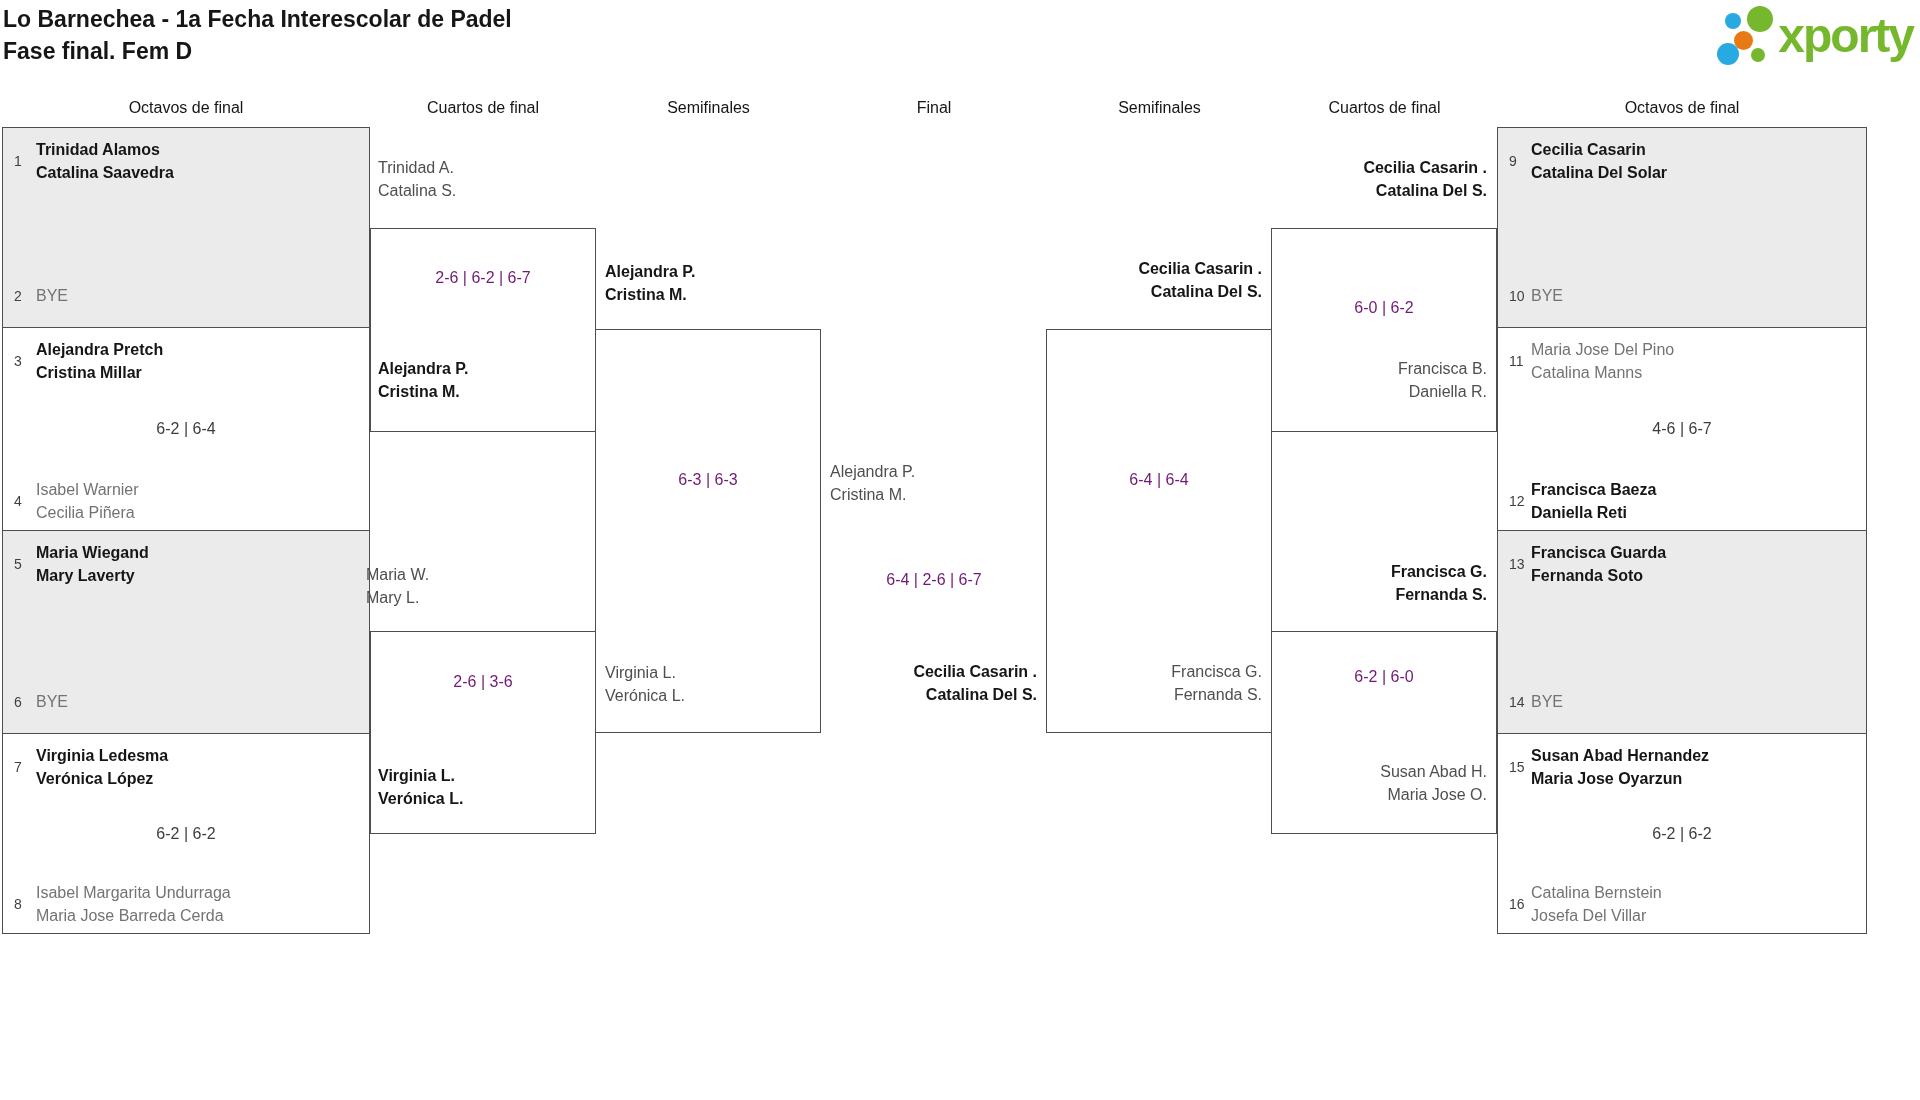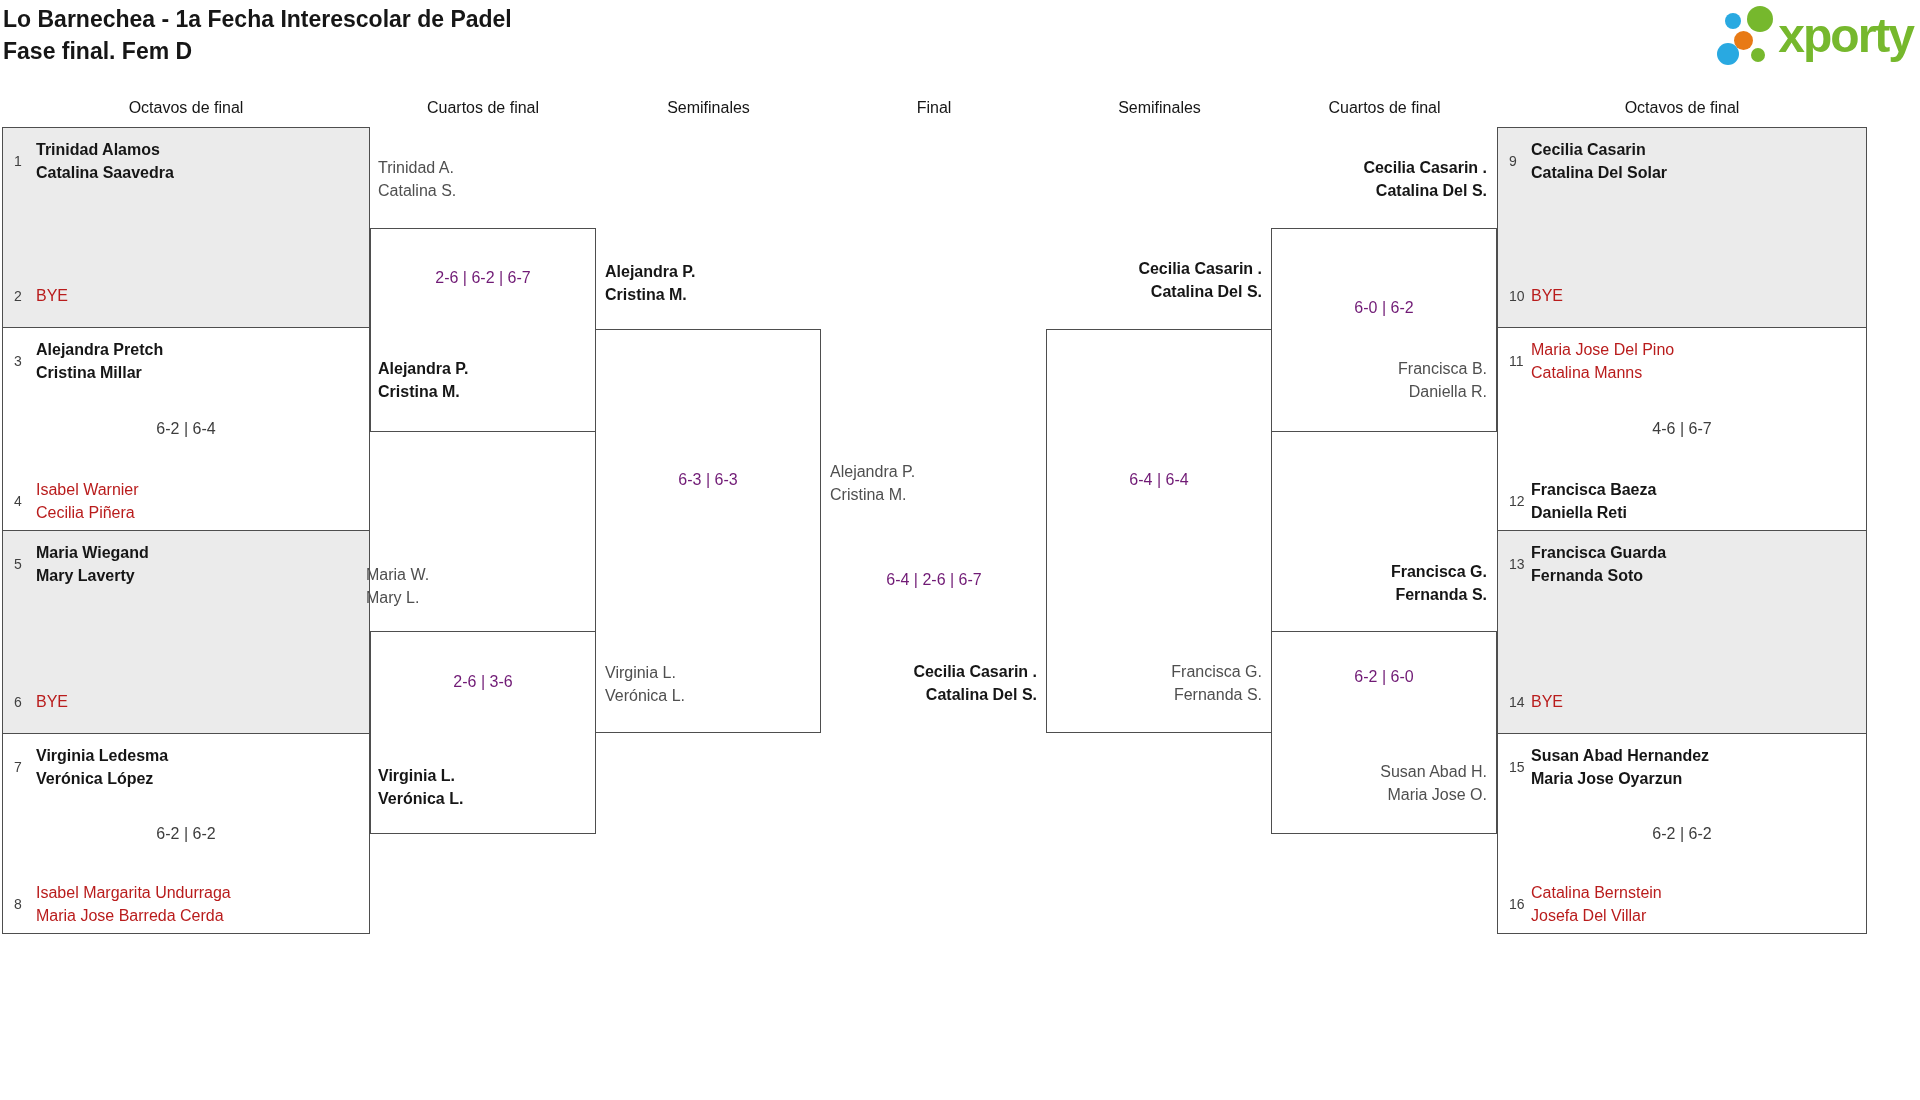--- a/index.html
+++ b/index.html
@@ -14,21 +14,21 @@
   .round-header{
     position:absolute;top:99px;font-size:16px;font-weight:400;color:#161616;
     text-align:center;line-height:18px;
   }
   .box{
     position:absolute;border:1px solid #4e4e4e;box-sizing:border-box;background:#fff;
   }
   .box.shaded{background:#ebebeb;}
   .team{position:absolute;left:11px;right:8px;display:flex;align-items:center;}
   .team .seed{flex:0 0 22px;width:22px;font-size:14px;color:#3f3f3f;}
-  .names{font-size:16px;line-height:23px;color:#b91c1c;}
+  .names{font-size:16px;line-height:23px;color:#737373;}
   .winner .names, .names.winner{font-weight:700;color:#161616;}
   .l{display:block;white-space:nowrap;}
   .team.top{top:10px;}
   .team.bot2{bottom:6px;}
   .team.byerow{bottom:20px;}
   .score{
     position:absolute;left:0;width:100%;text-align:center;font-size:16px;color:#3d3d3d;
   }
   .score.mid{top:50%;transform:translateY(-50%);}
   .label{

